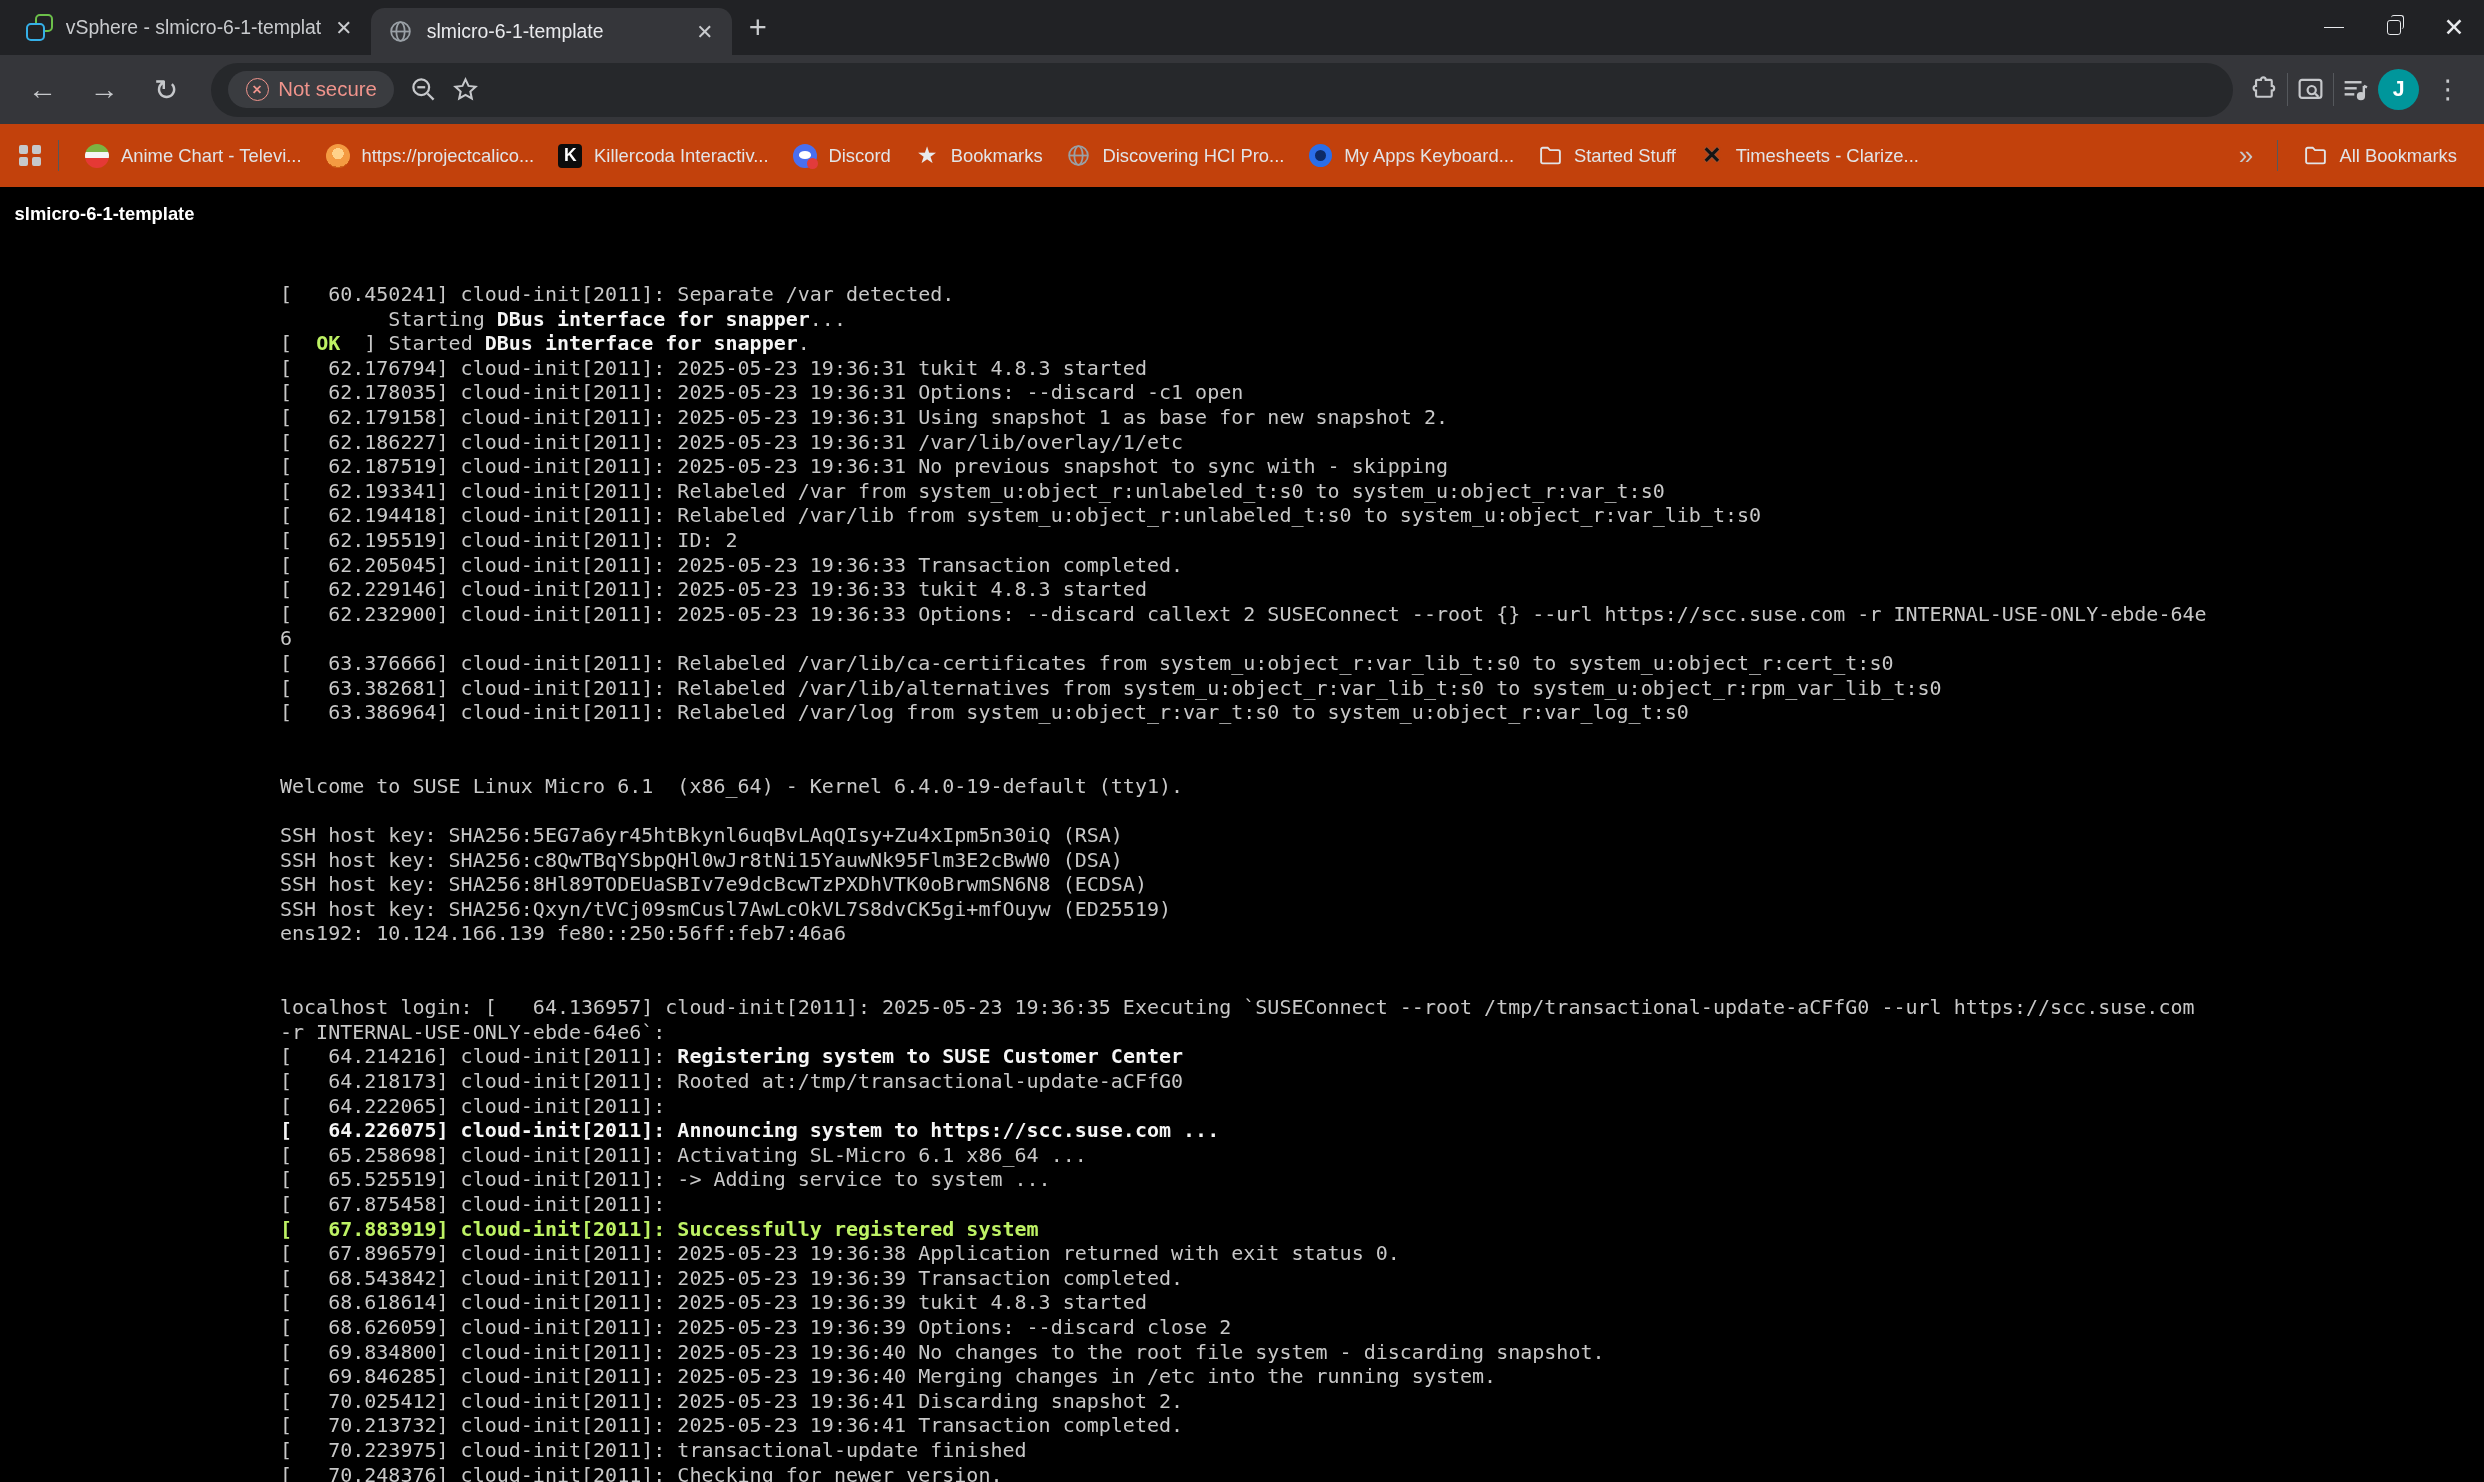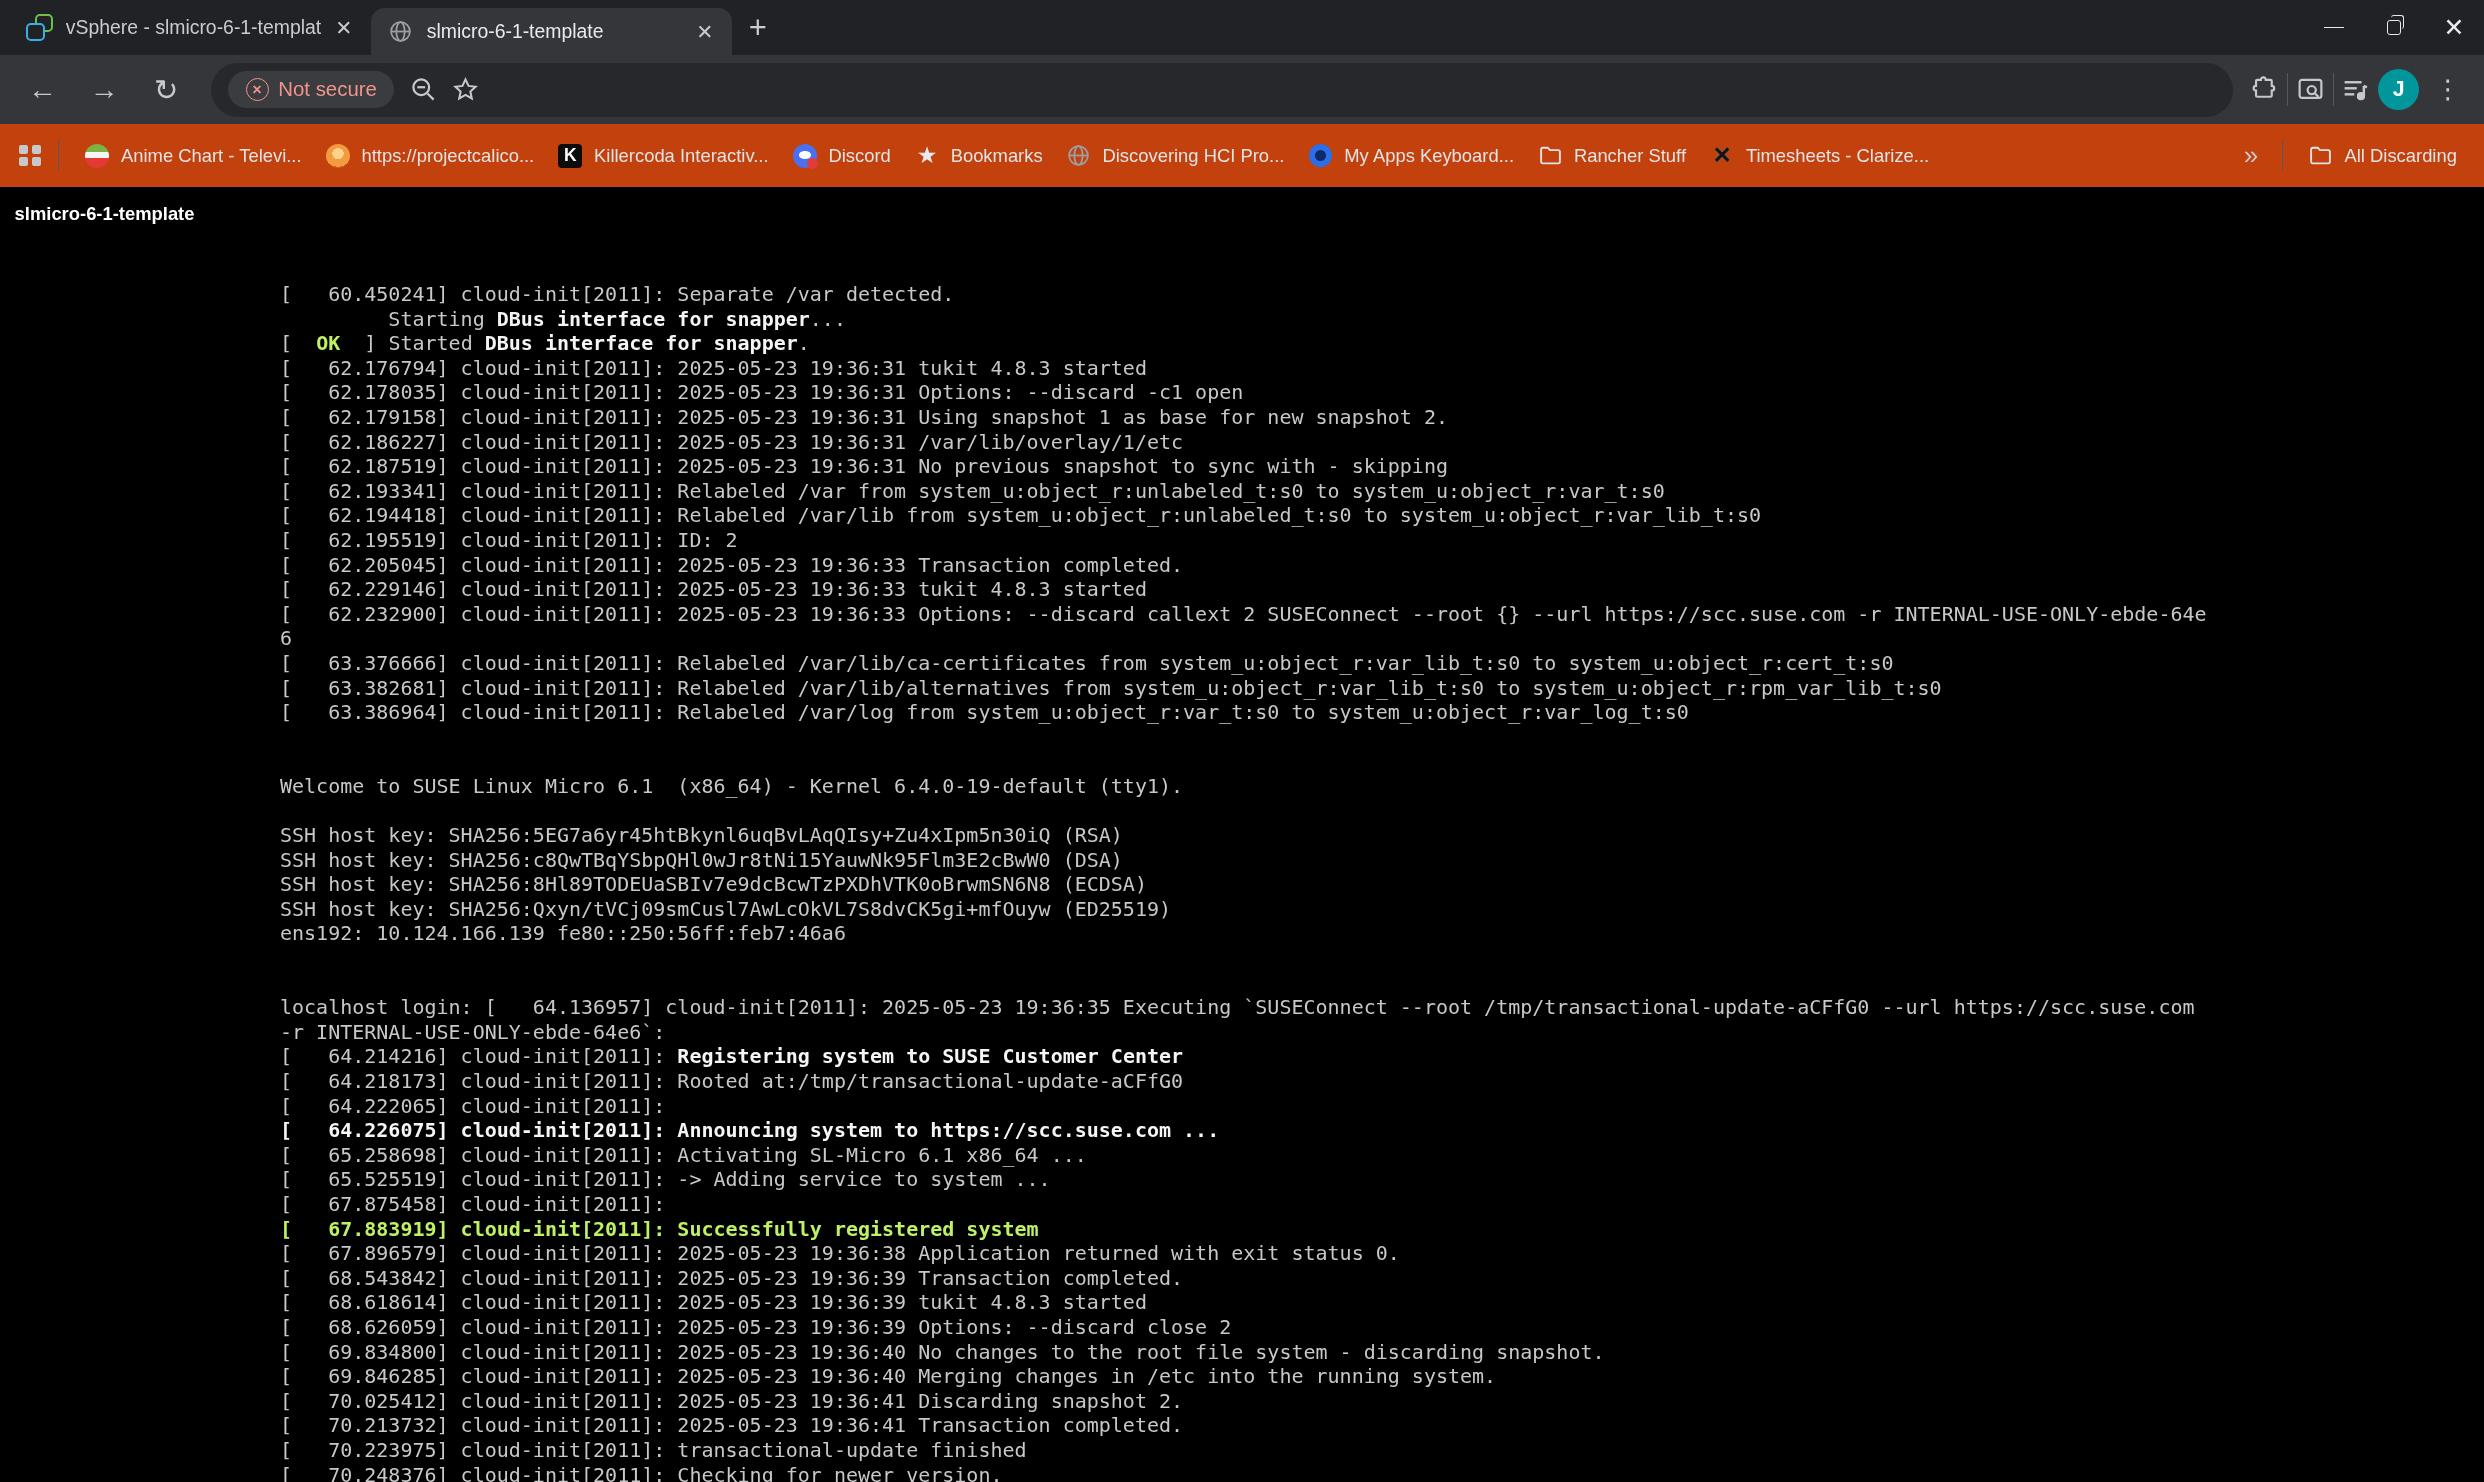--- a/index.html
+++ b/index.html
@@ -255,37 +255,37 @@
             <span class="ic-ring"></span>
           </span>
           <span>My Apps Keyboard...</span>
         </div>
         <div class="bm">
           <span class="bm-ic">
             <svg width="25" height="25" viewBox="0 0 24 24" fill="none" stroke="#e2e4e7" stroke-width="1.8">
               <path d="M3 6a1.5 1.5 0 0 1 1.5-1.5h4.8l2.2 2.3h8A1.5 1.5 0 0 1 21 8.3V18a1.5 1.5 0 0 1-1.5 1.5h-15A1.5 1.5 0 0 1 3 18z"></path>
             </svg>
           </span>
-          <span>Rancher Stuff</span>
+          <span>Started Stuff</span>
         </div>
         <div class="bm">
           <span class="bm-ic ic-clarizen">✕</span>
           <span>Timesheets - Clarize...</span>
         </div>
       </div>
     <div id="bm-spacer"></div>
     <span class="chevrons">»</span>
     <span class="bm-sep"></span>
     <div class="bm">
       <span class="bm-ic">
         <svg width="25" height="25" viewBox="0 0 24 24" fill="none" stroke="#e2e4e7" stroke-width="1.8">
             <path d="M3 6a1.5 1.5 0 0 1 1.5-1.5h4.8l2.2 2.3h8A1.5 1.5 0 0 1 21 8.3V18a1.5 1.5 0 0 1-1.5 1.5h-15A1.5 1.5 0 0 1 3 18z"></path>
           </svg>
       </span>
-      <span>All Discarding</span>
+      <span>All Bookmarks</span>
     </div>
   </div>
 
   <div id="console">
     <div id="console-title">slmicro-6-1-template</div>
     <div id="console-output"><div class="cline"><span class="s-n">[   60.450241] cloud-init[2011]: Separate /var detected.</span></div><div class="cline"><span class="s-n">         Starting </span><span class="s-b">DBus interface for snapper</span><span class="s-n">...</span></div><div class="cline"><span class="s-n">[  </span><span class="s-g">OK</span><span class="s-n">  ] Started </span><span class="s-b">DBus interface for snapper</span><span class="s-n">.</span></div><div class="cline"><span class="s-n">[   62.176794] cloud-init[2011]: 2025-05-23 19:36:31 tukit 4.8.3 started</span></div><div class="cline"><span class="s-n">[   62.178035] cloud-init[2011]: 2025-05-23 19:36:31 Options: --discard -c1 open</span></div><div class="cline"><span class="s-n">[   62.179158] cloud-init[2011]: 2025-05-23 19:36:31 Using snapshot 1 as base for new snapshot 2.</span></div><div class="cline"><span class="s-n">[   62.186227] cloud-init[2011]: 2025-05-23 19:36:31 /var/lib/overlay/1/etc</span></div><div class="cline"><span class="s-n">[   62.187519] cloud-init[2011]: 2025-05-23 19:36:31 No previous snapshot to sync with - skipping</span></div><div class="cline"><span class="s-n">[   62.193341] cloud-init[2011]: Relabeled /var from system_u:object_r:unlabeled_t:s0 to system_u:object_r:var_t:s0</span></div><div class="cline"><span class="s-n">[   62.194418] cloud-init[2011]: Relabeled /var/lib from system_u:object_r:unlabeled_t:s0 to system_u:object_r:var_lib_t:s0</span></div><div class="cline"><span class="s-n">[   62.195519] cloud-init[2011]: ID: 2</span></div><div class="cline"><span class="s-n">[   62.205045] cloud-init[2011]: 2025-05-23 19:36:33 Transaction completed.</span></div><div class="cline"><span class="s-n">[   62.229146] cloud-init[2011]: 2025-05-23 19:36:33 tukit 4.8.3 started</span></div><div class="cline"><span class="s-n">[   62.232900] cloud-init[2011]: 2025-05-23 19:36:33 Options: --discard callext 2 SUSEConnect --root {} --url https://scc.suse.com -r INTERNAL-USE-ONLY-ebde-64e</span></div><div class="cline"><span class="s-n">6</span></div><div class="cline"><span class="s-n">[   63.376666] cloud-init[2011]: Relabeled /var/lib/ca-certificates from system_u:object_r:var_lib_t:s0 to system_u:object_r:cert_t:s0</span></div><div class="cline"><span class="s-n">[   63.382681] cloud-init[2011]: Relabeled /var/lib/alternatives from system_u:object_r:var_lib_t:s0 to system_u:object_r:rpm_var_lib_t:s0</span></div><div class="cline"><span class="s-n">[   63.386964] cloud-init[2011]: Relabeled /var/log from system_u:object_r:var_t:s0 to system_u:object_r:var_log_t:s0</span></div><div class="cline"></div><div class="cline"></div><div class="cline"><span class="s-n">Welcome to SUSE Linux Micro 6.1  (x86_64) - Kernel 6.4.0-19-default (tty1).</span></div><div class="cline"></div><div class="cline"><span class="s-n">SSH host key: SHA256:5EG7a6yr45htBkynl6uqBvLAqQIsy+Zu4xIpm5n30iQ (RSA)</span></div><div class="cline"><span class="s-n">SSH host key: SHA256:c8QwTBqYSbpQHl0wJr8tNi15YauwNk95Flm3E2cBwW0 (DSA)</span></div><div class="cline"><span class="s-n">SSH host key: SHA256:8Hl89TODEUaSBIv7e9dcBcwTzPXDhVTK0oBrwmSN6N8 (ECDSA)</span></div><div class="cline"><span class="s-n">SSH host key: SHA256:Qxyn/tVCj09smCusl7AwLcOkVL7S8dvCK5gi+mfOuyw (ED25519)</span></div><div class="cline"><span class="s-n">ens192: 10.124.166.139 fe80::250:56ff:feb7:46a6</span></div><div class="cline"></div><div class="cline"></div><div class="cline"><span class="s-n">localhost login: [   64.136957] cloud-init[2011]: 2025-05-23 19:36:35 Executing `SUSEConnect --root /tmp/transactional-update-aCFfG0 --url https://scc.suse.com</span></div><div class="cline"><span class="s-n">-r INTERNAL-USE-ONLY-ebde-64e6`:</span></div><div class="cline"><span class="s-n">[   64.214216] cloud-init[2011]: </span><span class="s-b">Registering system to SUSE Customer Center</span></div><div class="cline"><span class="s-n">[   64.218173] cloud-init[2011]: Rooted at:/tmp/transactional-update-aCFfG0</span></div><div class="cline"><span class="s-n">[   64.222065] cloud-init[2011]:</span></div><div class="cline"><span class="s-b">[   64.226075] cloud-init[2011]: Announcing system to https://scc.suse.com ...</span></div><div class="cline"><span class="s-n">[   65.258698] cloud-init[2011]: Activating SL-Micro 6.1 x86_64 ...</span></div><div class="cline"><span class="s-n">[   65.525519] cloud-init[2011]: -&gt; Adding service to system ...</span></div><div class="cline"><span class="s-n">[   67.875458] cloud-init[2011]:</span></div><div class="cline"><span class="s-g">[   67.883919] cloud-init[2011]: Successfully registered system</span></div><div class="cline"><span class="s-n">[   67.896579] cloud-init[2011]: 2025-05-23 19:36:38 Application returned with exit status 0.</span></div><div class="cline"><span class="s-n">[   68.543842] cloud-init[2011]: 2025-05-23 19:36:39 Transaction completed.</span></div><div class="cline"><span class="s-n">[   68.618614] cloud-init[2011]: 2025-05-23 19:36:39 tukit 4.8.3 started</span></div><div class="cline"><span class="s-n">[   68.626059] cloud-init[2011]: 2025-05-23 19:36:39 Options: --discard close 2</span></div><div class="cline"><span class="s-n">[   69.834800] cloud-init[2011]: 2025-05-23 19:36:40 No changes to the root file system - discarding snapshot.</span></div><div class="cline"><span class="s-n">[   69.846285] cloud-init[2011]: 2025-05-23 19:36:40 Merging changes in /etc into the running system.</span></div><div class="cline"><span class="s-n">[   70.025412] cloud-init[2011]: 2025-05-23 19:36:41 Discarding snapshot 2.</span></div><div class="cline"><span class="s-n">[   70.213732] cloud-init[2011]: 2025-05-23 19:36:41 Transaction completed.</span></div><div class="cline"><span class="s-n">[   70.223975] cloud-init[2011]: transactional-update finished</span></div><div class="cline"><span class="s-n">[   70.248376] cloud-init[2011]: Checking for newer version.</span></div></div>
   </div>
 
 </div>
 

